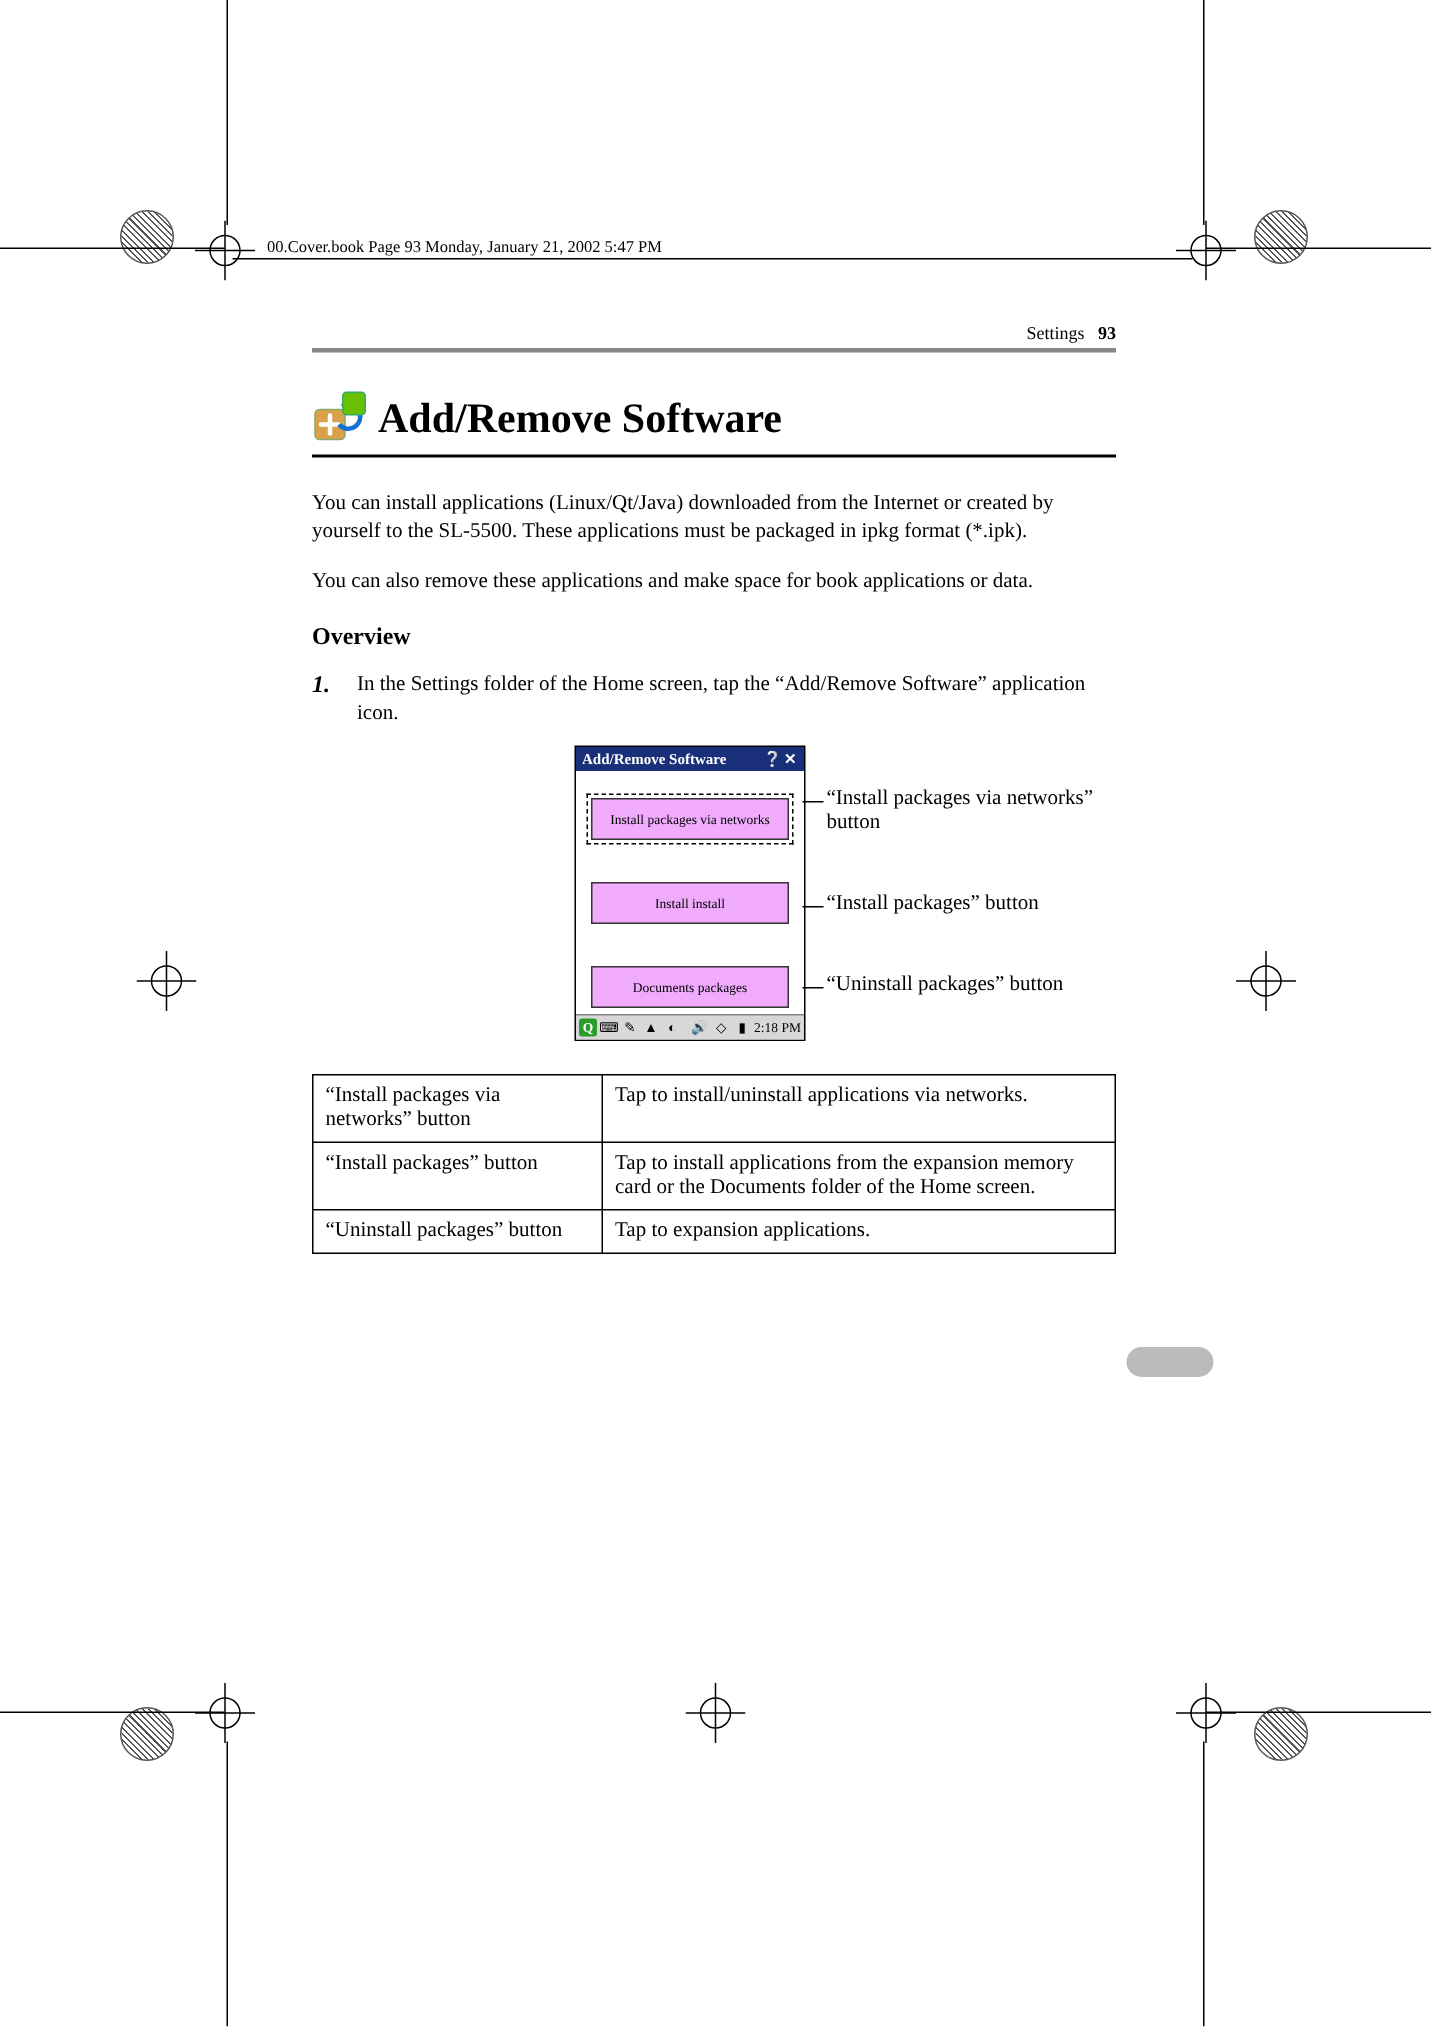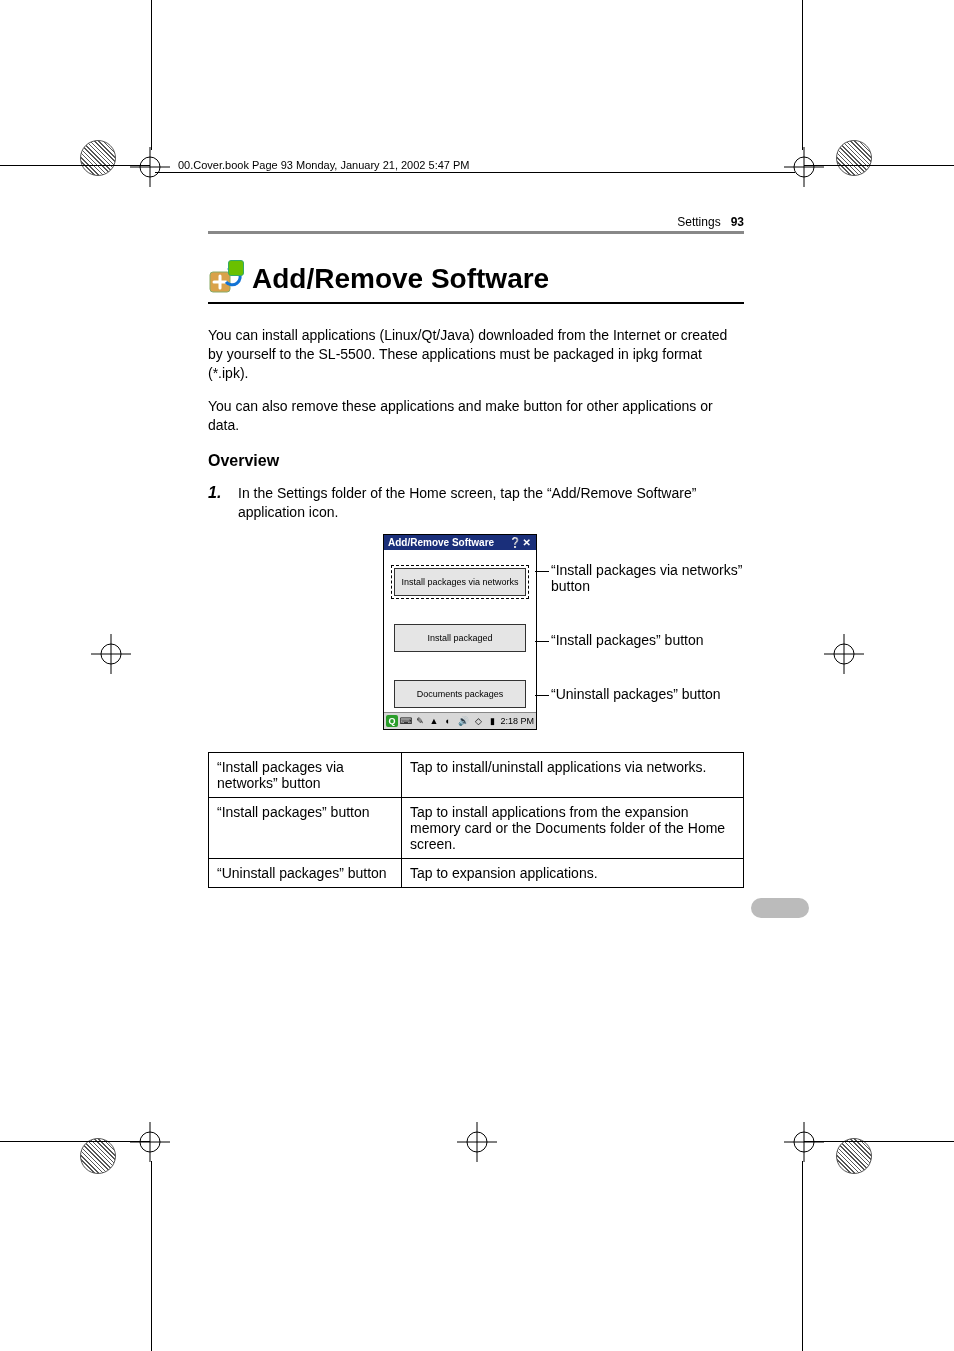--- a/index.html
+++ b/index.html
@@ -56,36 +56,38 @@
   .crop-line-v-bl { position:absolute; left:151px; bottom:0; width:1px; height:190px; background:#000; }
   .crop-line-h-bl { position:absolute; left:0;   top:1141px; width:150px; height:1px; background:#000; }
   .crop-line-v-br { position:absolute; left:802px; bottom:0; width:1px; height:190px; background:#000; }
   .crop-line-h-br { position:absolute; right:0;  top:1141px; width:150px; height:1px; background:#000; }
 
   .running-head {
     position: absolute;
     left: 178px;
     top: 159px;
     font-size: 11px;
+    font-family: Liberation Serif, serif;
   }
   .head-rule {
     position: absolute;
     left: 155px;
     top: 172px;
     width: 640px;
     height: 1px;
     background: #000;
   }
 
   
   .content {
     position: absolute;
     left: 208px;
     top: 215px;
     width: 536px;
+    font-family: Liberation Serif, serif;
   }
 
   .section-head {
     font-size: 12px;
     text-align: right;
     margin-bottom: 2px;
   }
   .section-head .num { font-weight: bold; }
   .section-rule {
     height: 3px;
@@ -182,21 +184,21 @@
     padding: 18px 10px 4px 10px;
     display: flex;
     flex-direction: column;
     gap: 28px;
     align-items: center;
   }
   .pda-btn {
     width: 130px;
     height: 26px;
     border: 1px solid #333;
-    background: #e5e5e5;
+    background: #f0abfc;
     font-size: 9px;
     display: flex;
     align-items: center;
     justify-content: center;
     position: relative;
   }
   .pda-btn.dashed {
     outline: 1px dashed #000;
     outline-offset: 2px;
   }
@@ -365,21 +367,21 @@
           <path d="M6 20 h12 M12 14 v12" stroke="#fff" stroke-width="3" stroke-linecap="round"></path>
           <path d="M20 8 a8 8 0 1 1 -2 12" fill="none" stroke="#1273d4" stroke-width="3"></path>
           <polygon points="22,4 28,8 22,12" fill="#1273d4"></polygon>
         </svg>
         <span class="badge"></span>
       </span>
       <h1>Add/Remove Software</h1>
     </div>
 
     <p class="body-text">You can install applications (Linux/Qt/Java) downloaded from the Internet or created by yourself to the SL-5500. These applications must be packaged in ipkg format (*.ipk).</p>
-    <p class="body-text">You can also remove these applications and make button for other applications or data.</p>
+    <p class="body-text">You can also remove these applications and make space for book applications or data.</p>
 
     <h2 class="overview">Overview</h2>
 
 
     <div class="step-row">
       <div class="step-num">1.</div>
       <div class="step-text">In the Settings folder of the Home screen, tap the “Add/Remove Software” application icon.</div>
     </div>
 
     <div class="shot-area">
@@ -388,21 +390,21 @@
           <span>Add/Remove Software</span>
           <span class="dots">
             <span>❔</span><span>✕</span>
           </span>
         </div>
         <div class="body">
           <div class="pda-btn dashed">
             <span>Install packages via networks</span>
           </div>
           <div class="pda-btn">
-            <span>Install packaged</span>
+            <span>Install install</span>
           </div>
           <div class="pda-btn">
             <span>Documents packages</span>
           </div>
         </div>
         <div class="taskbar">
           <span class="left-icons">
             <span class="tb-glyph tb-q">Q</span>
             <span class="tb-glyph">⌨</span>
             <span class="tb-glyph">✎</span>

